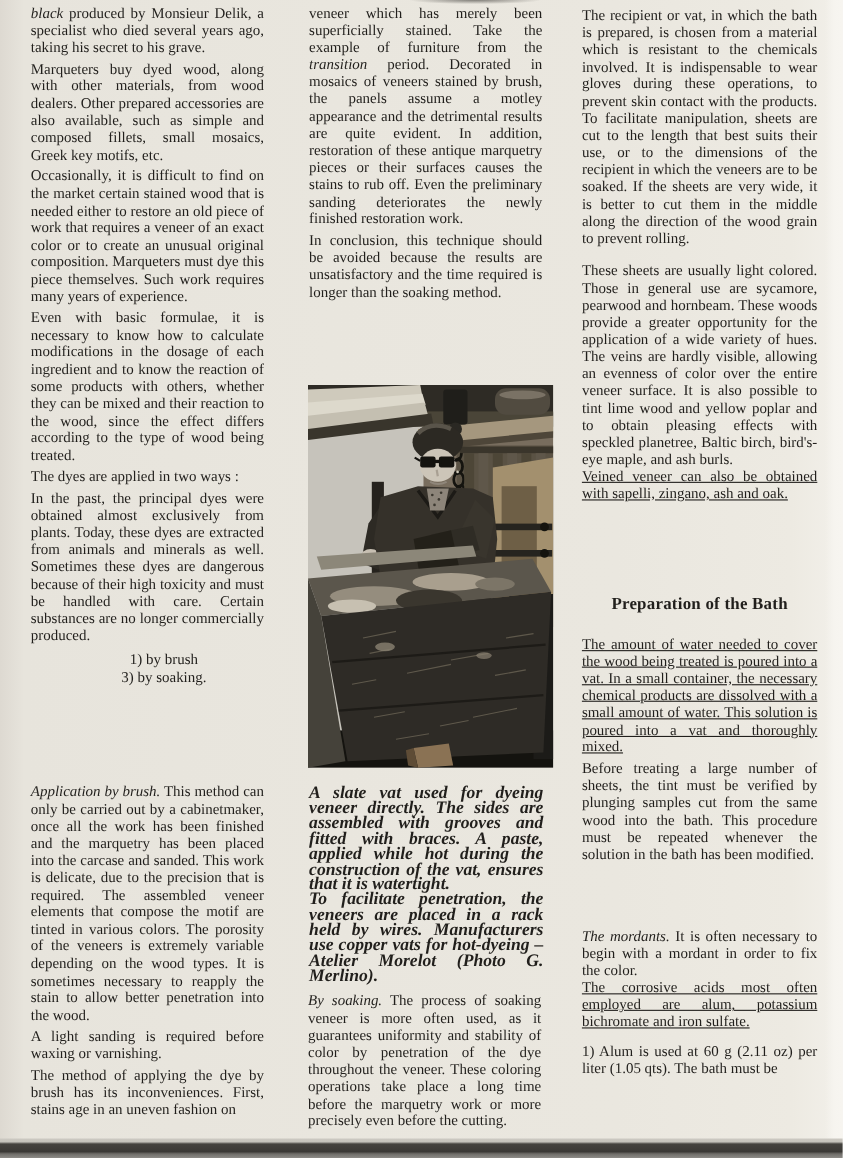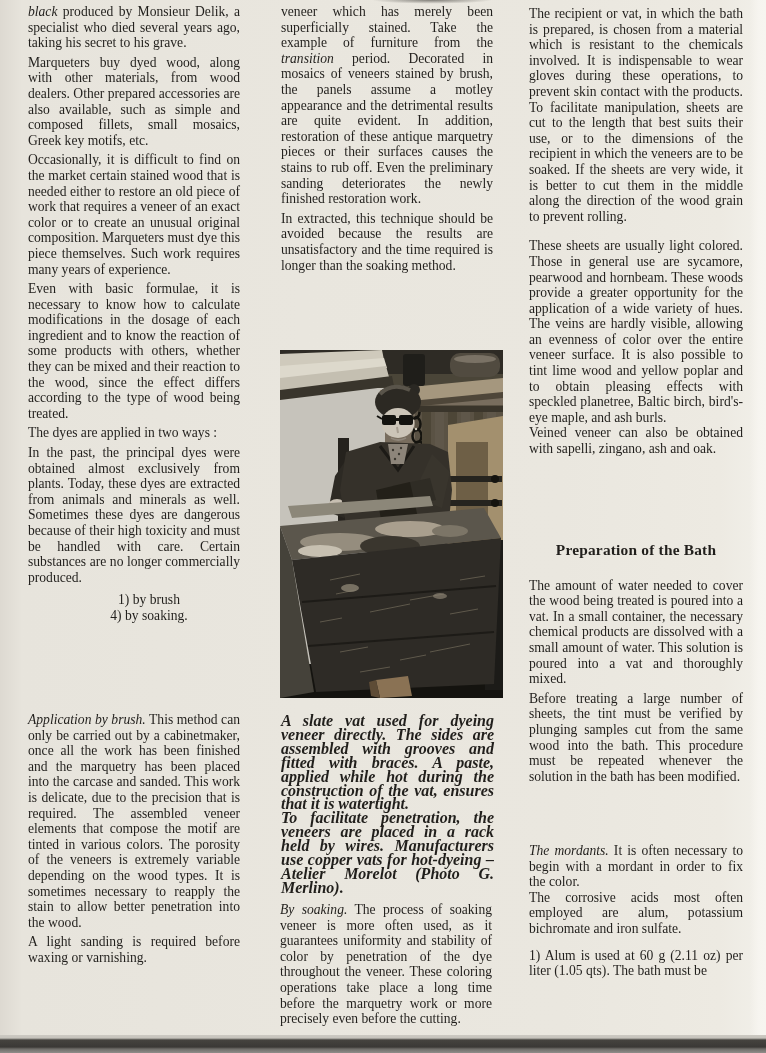--- a/index.html
+++ b/index.html
@@ -14,21 +14,21 @@
   .para{margin:0;}
   .para + .para{margin-top:4px;}
   .em{font-style:italic;font-family:Liberation Serif, serif;}
   .list{margin-top:7px;padding-left:30px;}
   .list-line{text-align:center;}
   .photo-wrap{position:absolute;left:280px;top:350px;width:223px;height:348px;}
   .caption{position:absolute;left:281px;top:714px;width:213px;
     font-style:italic;font-weight:bold;font-size:16px;line-height:13.9px;text-align:justify;}
   .caption p{margin:0;}
   .section-heading{font-size:15.4px;font-weight:bold;margin:0 0 20px 0;text-align:center;letter-spacing:.2px;}
-  .tight{margin-top:0 !important;}
+  .tight{margin-top:0 !important;text-decoration:underline;}
   .num-para{margin-top:11px !important;}
   .gap-top{margin-top:14px !important;}
   .top-smudge{position:absolute;left:352px;top:0;width:160px;height:5px;
     background:radial-gradient(ellipse 50% 100% at 50% 0,rgba(42,40,36,.55),rgba(42,40,36,0) 75%);}
   .right-edge{position:absolute;right:0;top:0;width:16px;height:1036px;
     background:linear-gradient(90deg,rgba(246,244,239,0) 0,rgba(247,245,240,.9) 55%,#f7f5f0 100%);}
   .bottom-edge{position:absolute;left:0;bottom:0;width:766px;height:18px;
     background:linear-gradient(180deg,#ccc9c2 0px,#c6c3bc 3px,#45433f 5px,#3b3936 12px,#6f6d69 14px,#908e8a 18px);}
 </style>
 </head>
@@ -38,32 +38,33 @@
 
 <div class="col" style="left:28px;top:4px;width:212px;">
   <p class="para"><span></span><em class="em">black</em><span> produced by Monsieur Delik, a specialist who died several years ago, taking his secret to his grave.</span></p>
   <p class="para"><span>Marqueters buy dyed wood, along with other materials, from wood dealers. Other prepared accessories are also available, such as simple and composed fillets, small mosaics, Greek key motifs, etc.</span><em class="em"></em><span></span></p>
   <p class="para"><span>Occasionally, it is difficult to find on the market certain stained wood that is needed either to restore an old piece of work that requires a veneer of an exact color or to create an unusual original composition. Marqueters must dye this piece themselves. Such work requires many years of experience.</span><em class="em"></em><span></span></p>
   <p class="para"><span>Even with basic formulae, it is necessary to know how to calculate modifications in the dosage of each ingredient and to know the reaction of some products with others, whether they can be mixed and their reaction to the wood, since the effect differs according to the type of wood being treated.</span><em class="em"></em><span></span></p>
   <p class="para"><span>The dyes are applied in two ways :</span><em class="em"></em><span></span></p>
   <p class="para"><span>In the past, the principal dyes were obtained almost exclusively from plants. Today, these dyes are extracted from animals and minerals as well. Sometimes these dyes are dangerous because of their high toxicity and must be handled with care. Certain substances are no longer commercially produced.</span><em class="em"></em><span></span></p>
   <div class="list">
     <div class="list-line">1) by brush</div>
-    <div class="list-line">4) by soaking.</div>
+    <div class="list-line">3) by soaking.</div>
   </div>
 </div>
 
 <div class="col" style="left:28px;top:712px;width:212px;">
   <p class="para"><span></span><em class="em">Application by brush.</em><span> This method can only be carried out by a cabinetmaker, once all the work has been finished and the marquetry has been placed into the carcase and sanded. This work is delicate, due to the precision that is required. The assembled veneer elements that compose the motif are tinted in various colors. The porosity of the veneers is extremely variable depending on the wood types. It is sometimes necessary to reapply the stain to allow better penetration into the wood.</span></p>
   <p class="para"><span>A light sanding is required before waxing or varnishing.</span><em class="em"></em><span></span></p>
+  <p class="para"><span>The method of applying the dye by brush has its inconveniences. First, stains age in an uneven fashion on</span><em class="em"></em><span></span></p>
 </div>
 
 <div class="col" style="left:281px;top:4px;width:212px;">
   <p class="para"><span>veneer which has merely been superficially stained. Take the example of furniture from the </span><em class="em">transition</em><span> period. Decorated in mosaics of veneers stained by brush, the panels assume a motley appearance and the detrimental results are quite evident. In addition, restoration of these antique marquetry pieces or their surfaces causes the stains to rub off. Even the preliminary sanding deteriorates the newly finished restoration work.</span></p>
-  <p class="para"><span>In extracted, this technique should be avoided because the results are unsatisfactory and the time required is longer than the soaking method.</span><em class="em"></em><span></span></p>
+  <p class="para"><span>In conclusion, this technique should be avoided because the results are unsatisfactory and the time required is longer than the soaking method.</span><em class="em"></em><span></span></p>
 </div>
 
 <div class="photo-wrap">
 <svg width="223" height="348" viewBox="0 0 223 348" xmlns="http://www.w3.org/2000/svg">
 
   <rect x="0" y="0" width="223" height="348" fill="#c6c3bb"></rect>
 
   <rect x="105" y="25" width="118" height="195" fill="#786d5e"></rect>
   <rect x="135" y="55" width="88" height="135" fill="#5a5244"></rect>
 

